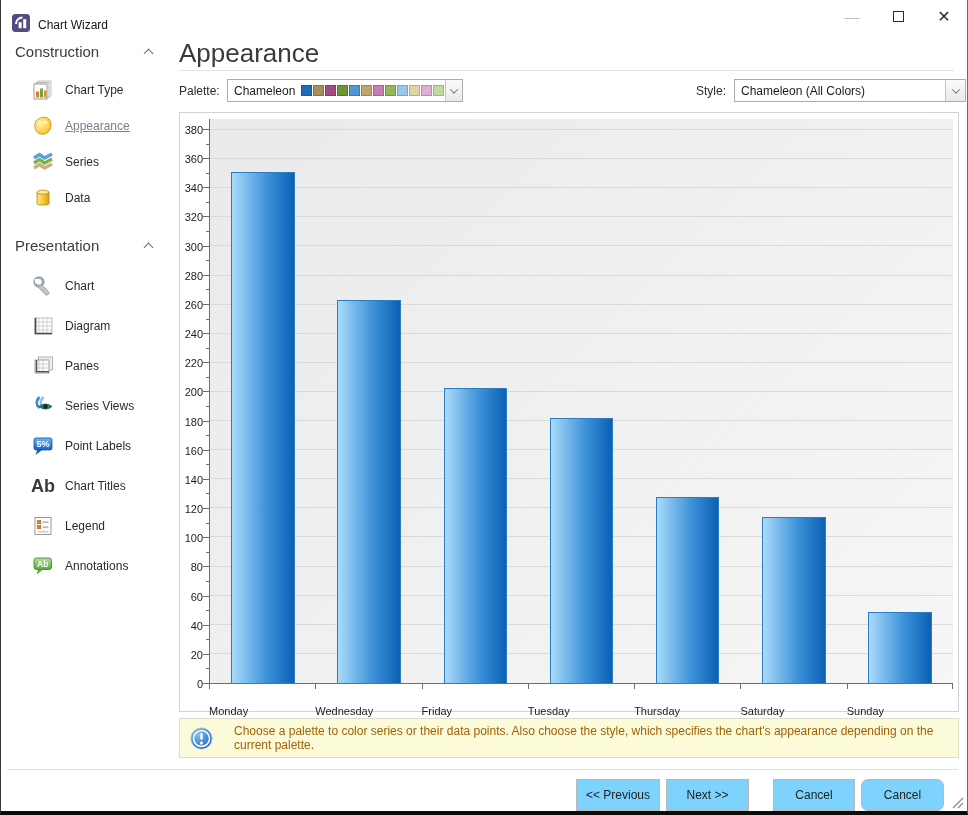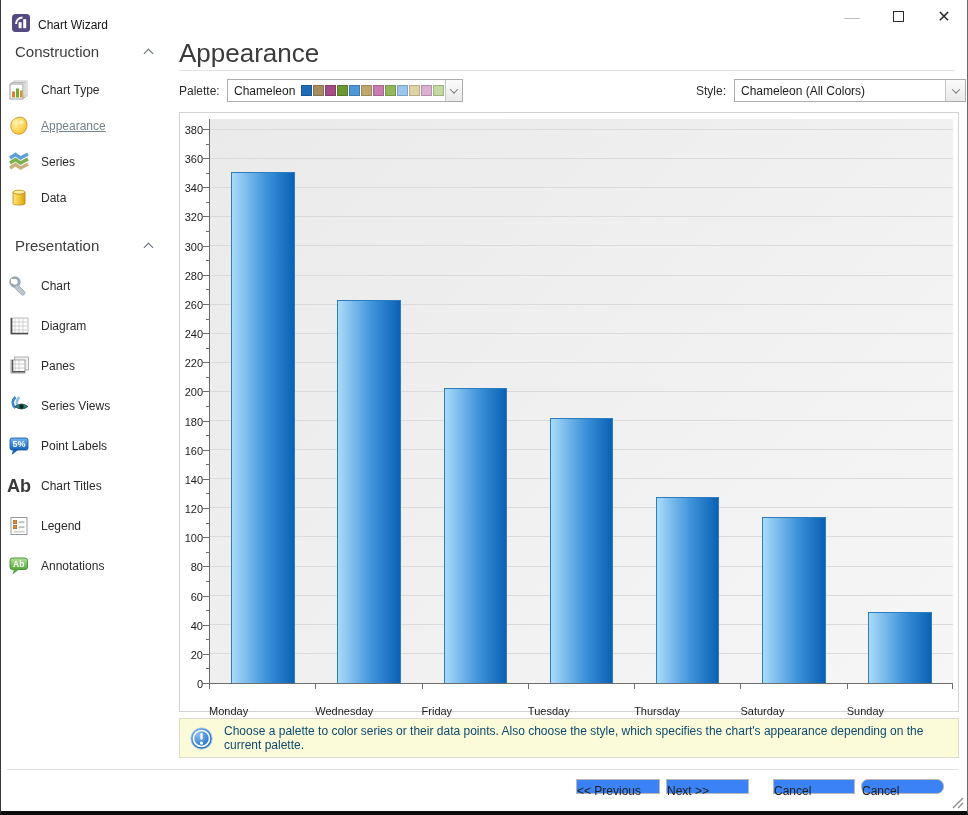--- a/index.html
+++ b/index.html
@@ -17,21 +17,21 @@
   .win-controls { margin-left:auto; display:flex; height:32px; }
   .win-btn { width:46px; height:32px; display:flex; align-items:center; justify-content:center; font-size:14px; color:#333; cursor:default; }
   .win-btn.min { color:#bdbdbd; font-size:15px; }
   .win-btn.max span { display:block; width:11px; height:11px; border:1.4px solid #2b2b2b; }
   .win-btn.close { font-size:16px; color:#2b2b2b; }
 
   
   .sidebar { position:absolute; top:32px; left:0; width:168px; bottom:46px; background:#fff; }
   .section-header { position:relative; height:40px; line-height:40px; padding-left:14px; font-size:15px; color:#3c3c3c; }
   .section-header .chev { position:absolute; right:17px; top:18px; width:7px; height:7px; border-left:1.6px solid #5f6b76; border-top:1.6px solid #5f6b76; transform:rotate(45deg); }
-  .nav-item { display:flex; align-items:center; padding-left:4px; cursor:pointer; }
+  .nav-item { display:flex; align-items:center; padding-left:28px; cursor:pointer; }
   .nav-item.h36 { height:36px; } .nav-item.h40 { height:40px; }
   .nav-item .nicon { width:27px; height:26px; display:flex; align-items:center; justify-content:center; flex:0 0 27px; }
   .nav-item .nlabel { margin-left:9px; font-size:12px; color:#2b2b2b; white-space:nowrap; }
   .nav-item.selected .nlabel { color:#72828e; text-decoration:underline; }
   .presentation-gap { height:10px; }
 
   
   .main { position:absolute; top:32px; left:168px; right:0; bottom:0; }
   .page-heading { position:absolute; top:6px; left:10px; font-size:26px; color:#3a3a3a; }
   .rule1 { position:absolute; top:38px; left:10px; right:13px; height:1px; background:#e3e3e3; }
@@ -61,25 +61,25 @@
   .y-tick { position:absolute; right:0; width:6px; height:1px; background:#6e6e6e; }
   .y-tick.minor { width:3px; }
   .x-axis-ticks { position:absolute; left:29px; right:5px; bottom:22px; height:5px; }
   .x-tick { position:absolute; top:0; width:1px; height:5px; background:#6e6e6e; }
   .x-axis-labels { position:absolute; left:29px; right:5px; bottom:2px; height:16px; }
   .x-label { position:absolute; top:12px; text-align:left; font-size:11px; color:#1c1c1c; }
 
   
   .info-bar { position:absolute; top:686px; left:10px; width:780px; height:40px; background:#fbfbd9; border:1px solid #dcdcca; display:flex; align-items:center; }
   .info-bar .info-icon { width:25px; height:25px; margin-left:9px; flex:0 0 25px; }
-  .info-bar .info-text { margin-left:10px; font-size:12px; color:#0c4a6e; padding-right:4px; }
+  .info-bar .info-text { margin-left:20px; font-size:12px; color:#a16207; padding-right:4px; }
 
   
   .rule2 { position:absolute; top:769px; left:6px; right:9px; height:1px; background:#e0e0e0; }
-  .btn { position:absolute; top:779px; height:15px; background:#3b82f6; border:1px solid #b8b8b8; font-size:12px; color:#1f1f1f; text-align:left; line-height:22px; cursor:pointer; font-family:"Liberation Sans", sans-serif; }
+  .btn { position:absolute; top:779px; height:32px; background:#7dd3fc; border:1px solid #b8b8b8; font-size:12px; color:#1f1f1f; text-align:center; line-height:22px; cursor:pointer; font-family:"Liberation Sans", sans-serif; }
   #btn-previous { left:575px; width:84px; }
   #btn-next     { left:665px; width:83px; }
   #btn-finish   { left:772px; width:82px; }
   #btn-cancel   { left:860px; width:83px;border-radius:7px; }
   .resize-grip { position:absolute; right:3px; bottom:2px; width:14px; height:14px; }
 </style>
 </head>
 <body>
 
 <div id="window">

